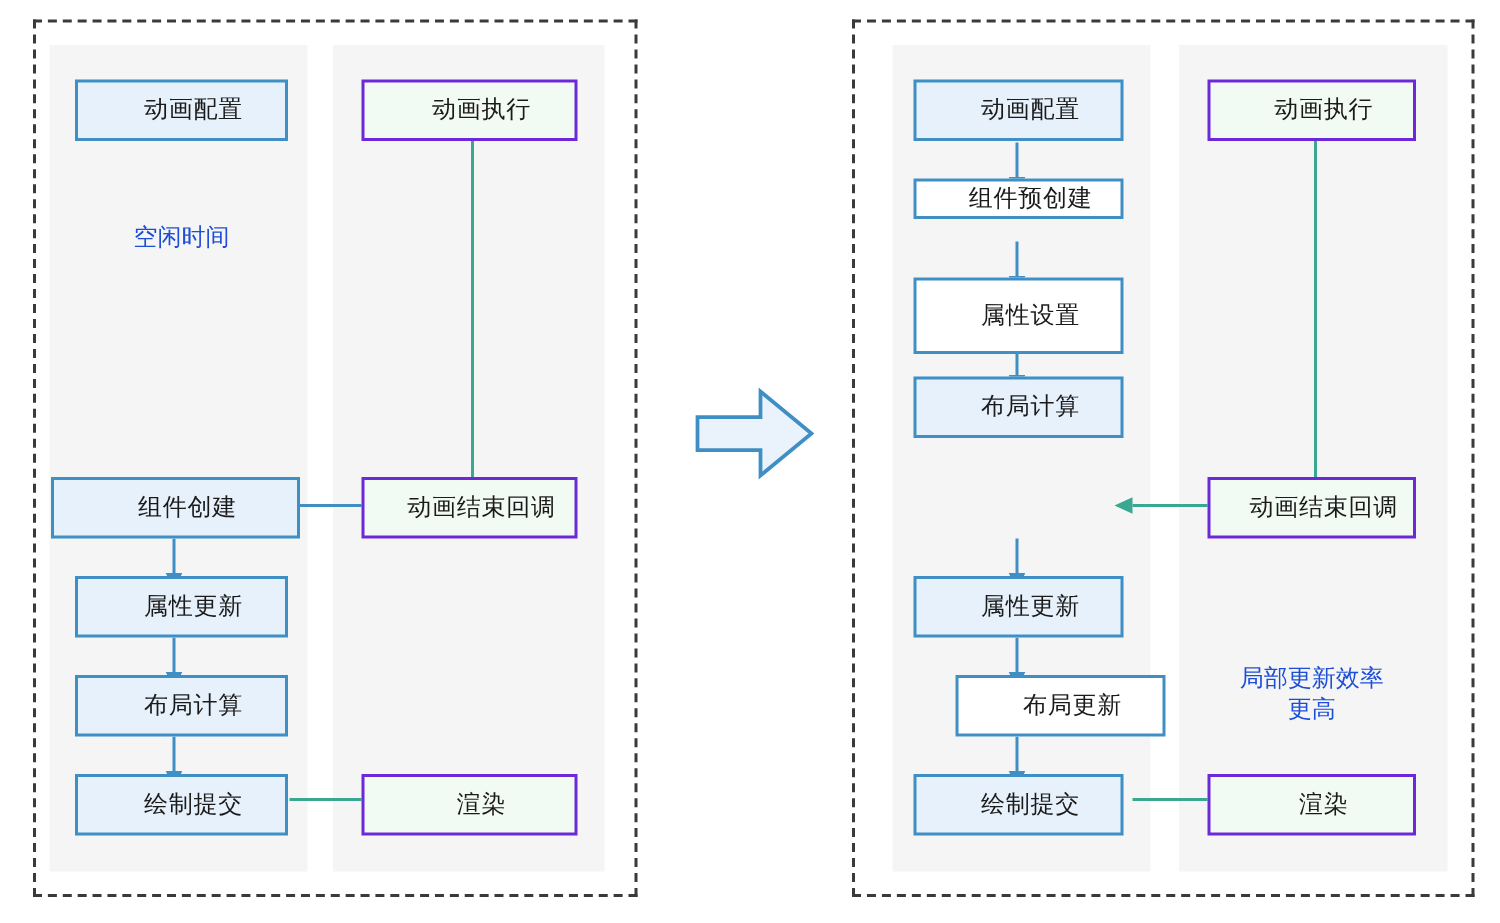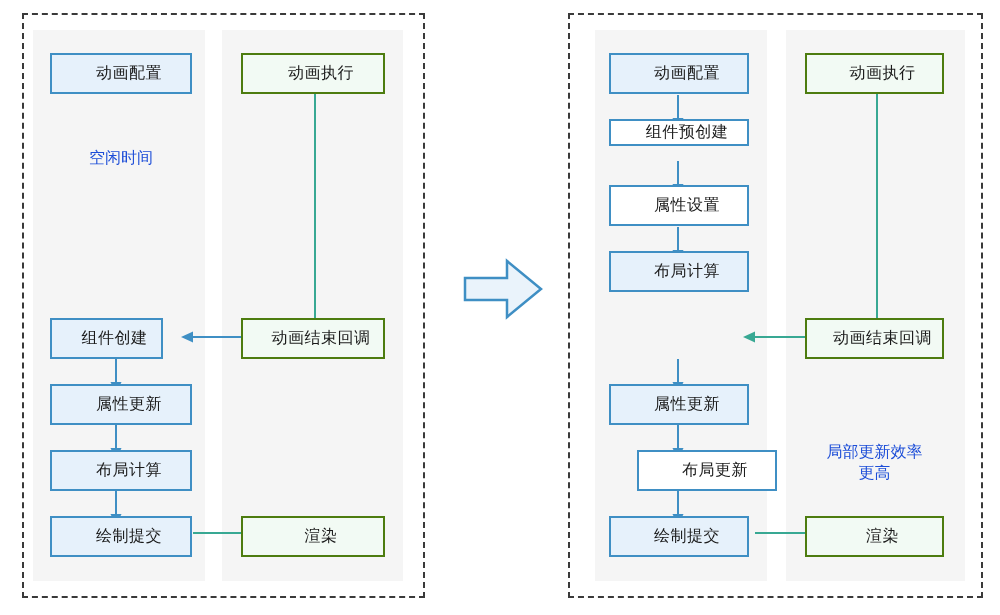--- a/index.html
+++ b/index.html
@@ -10,21 +10,21 @@
   .panel-left{left:22px;top:13px;width:403px;height:585px;}
   .panel-right{left:568px;top:13px;width:415px;height:585px;}
 
   .col{position:absolute;background:#f5f5f5;}
 
   .node{position:absolute;box-sizing:border-box;display:flex;
         align-items:center;justify-content:center;
         font-size:16px;color:#1a1a1a;letter-spacing:.5px;white-space:nowrap;padding-left:16px;}
   .node.blue{border:2px solid #3f8fc4;background:#e6f1fb;}
   .node.blue-plain{border:2px solid #3f8fc4;background:#ffffff;}
-  .node.green{border:2px solid #4d7c0f;background:#f2faf4;}
+  .node.green{border:2px solid #6d28d9;background:#f2faf4;}
 
   .label{position:absolute;font-size:16px;color:#1d4ed8;text-align:center;
          line-height:1.35;white-space:pre-line;}
 
   .edge{position:absolute;}
   .edge svg{display:block;overflow:visible;}
 
   .bigarrow{position:absolute;left:463px;top:258px;width:80px;height:62px;}
 </style>
 </head>
@@ -68,21 +68,21 @@
   </div>
 
   <div class="node blue" style="left:26px;top:38px;width:142px;height:41px;">
     <span>动画配置</span>
   </div>
 
   <div class="label" style="left:26px;top:110px;width:142px;">
     <span>空闲时间</span>
   </div>
 
-  <div class="node blue" style="left:26px;top:303px;width:113px;height:41px;justify-content:center;">
+  <div class="node blue" style="left:10px;top:303px;width:166px;height:41px;justify-content:center;">
     <span>组件创建</span>
   </div>
 
   <div class="node blue" style="left:26px;top:369px;width:142px;height:41px;">
     <span>属性更新</span>
   </div>
 
   <div class="node blue" style="left:26px;top:435px;width:142px;height:41px;">
     <span>布局计算</span>
   </div>
@@ -156,21 +156,21 @@
   </div>
 
   <div class="node blue" style="left:39px;top:38px;width:140px;height:41px;">
     <span>动画配置</span>
   </div>
 
   <div class="node blue-plain" style="left:39px;top:104px;width:140px;height:27px;">
     <span>组件预创建</span>
   </div>
 
-  <div class="node blue-plain" style="left:39px;top:170px;width:140px;height:41px;">
+  <div class="node blue-plain" style="left:39px;top:170px;width:140px;height:51px;">
     <span>属性设置</span>
   </div>
 
   <div class="node blue" style="left:39px;top:236px;width:140px;height:41px;">
     <span>布局计算</span>
   </div>
 
 
   <div class="node blue" style="left:39px;top:369px;width:140px;height:41px;">
     <span>属性更新</span>

